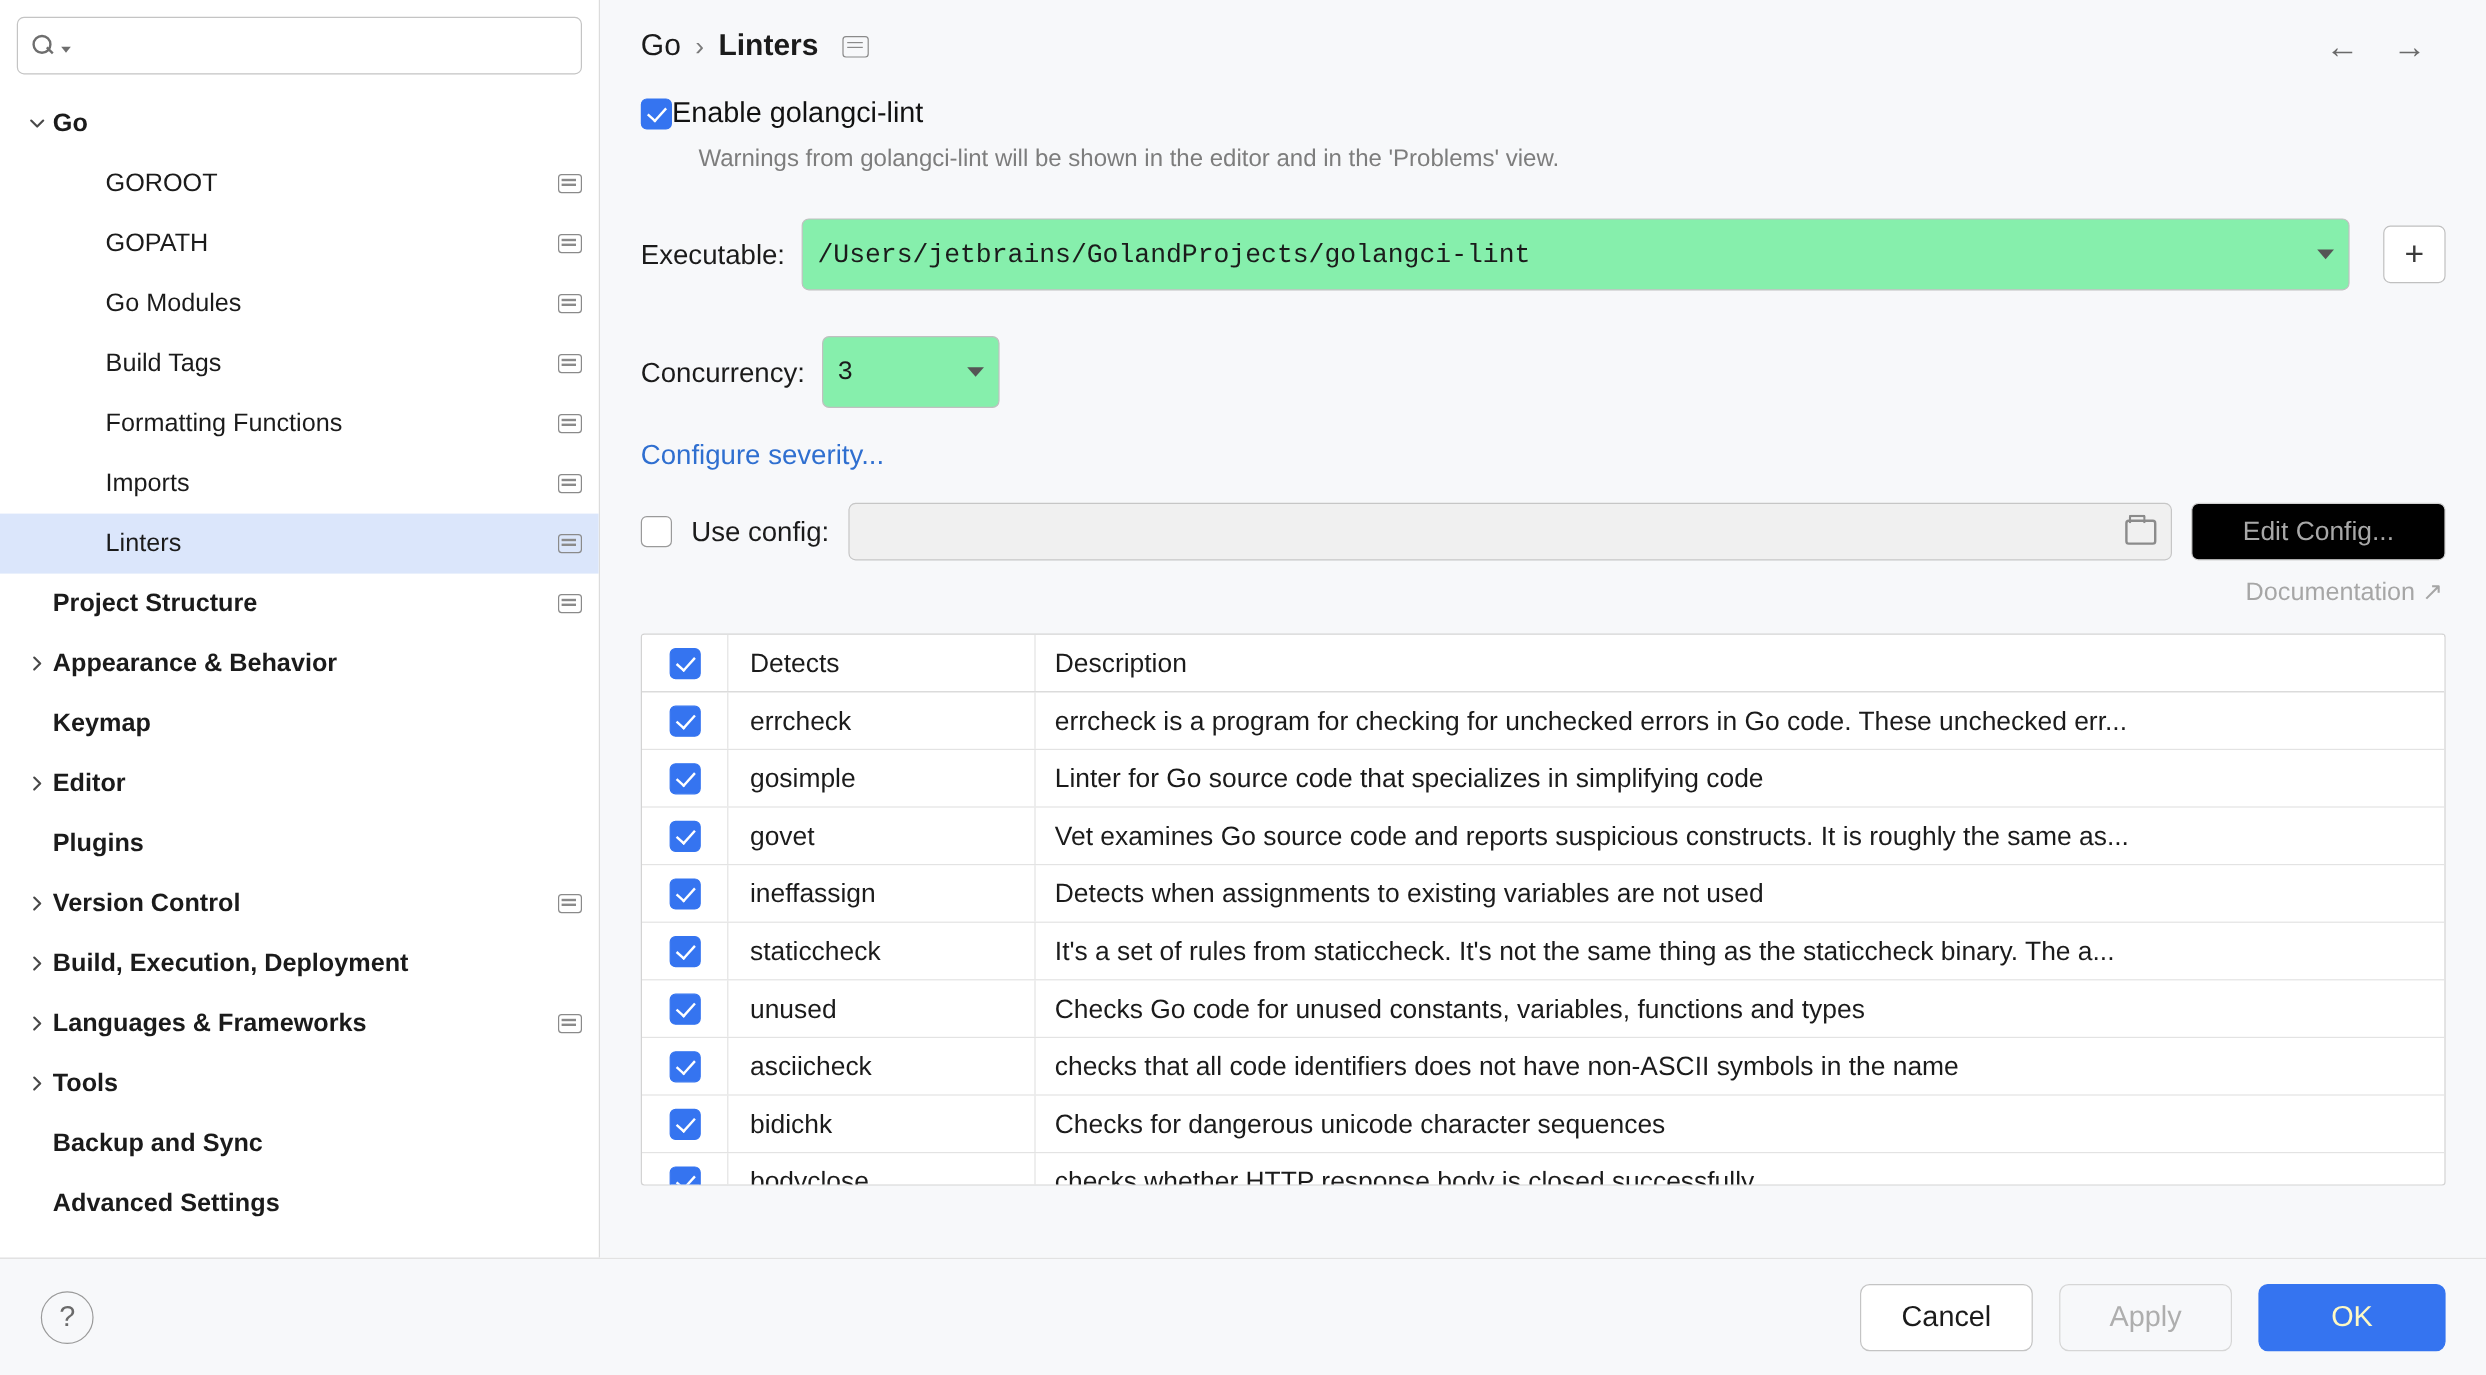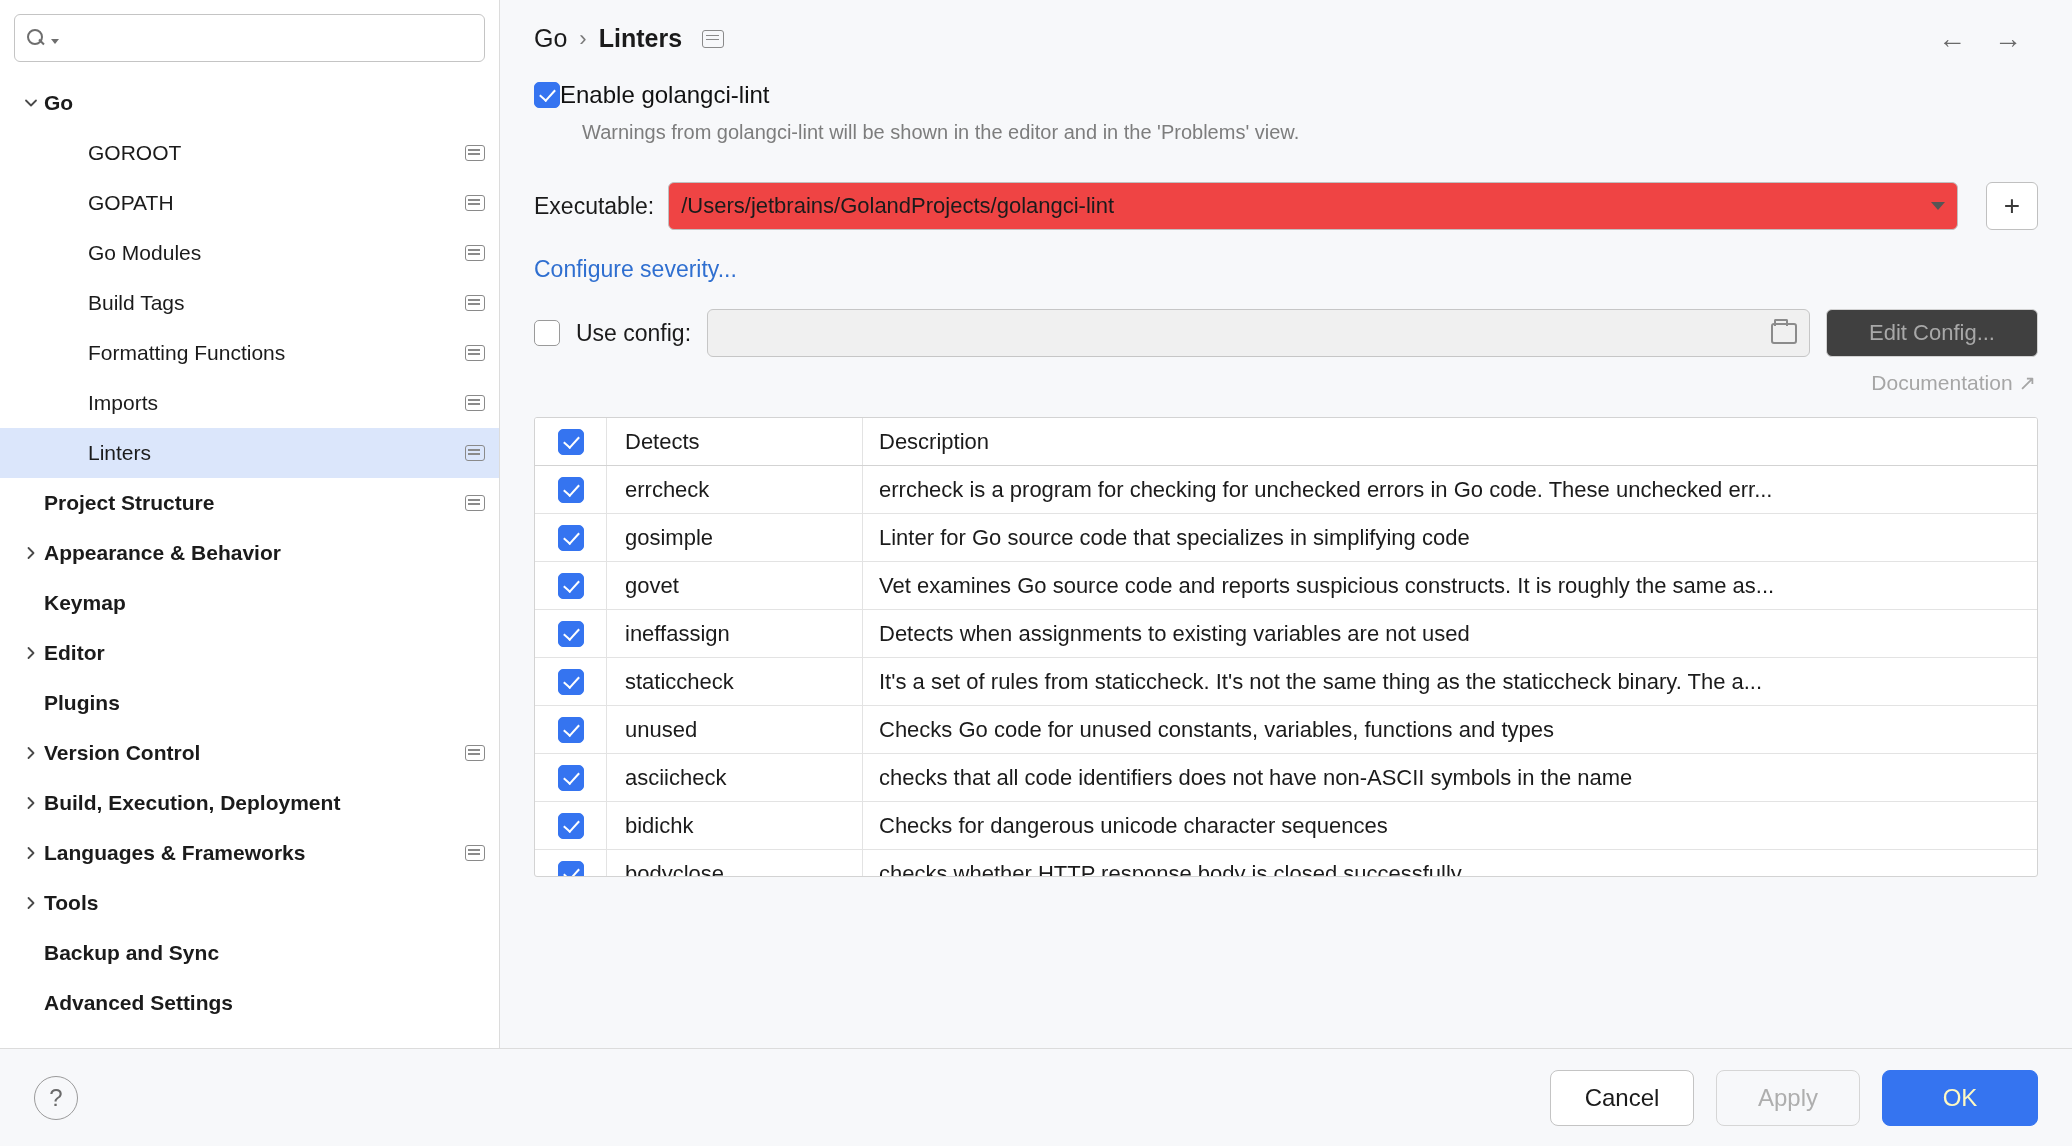--- a/index.html
+++ b/index.html
@@ -212,29 +212,30 @@
     font-size: 20px;
     color: #7d7d7d;
   }
 
   .field-row { margin-top: 38px; gap: 14px; }
   .field-label {
     font-size: 23px;
     color: #1b1b1b;
   }
   .combo {
-    height: 48px;
+    height: 60px;
     border: 1px solid #c0c0c0;
     border-radius: 6px;
-    background: #ef4444;
+    background: #86efac;
     display: flex;
     align-items: center;
     padding: 0 12px;
     font-size: 22px;
     color: #1b1b1b;
+    font-family: Liberation Mono, monospace;
   }
   .combo .val { flex: 1 1 auto; overflow: hidden; white-space: nowrap; text-overflow: ellipsis; }
   .chev {
     width: 0; height: 0;
     border-left: 7px solid transparent;
     border-right: 7px solid transparent;
     border-top: 8px solid #555;
     margin-left: 10px;
   }
   .exec-combo { flex: 1 1 auto; min-width: 0; }
@@ -284,21 +285,21 @@
     top: -6px; left: 1px;
     width: 10px; height: 5px;
     border: 2px solid #8b8b8b;
     border-bottom: none;
     border-radius: 2px 2px 0 0;
   }
   .edit-config-btn {
     width: 212px; height: 48px;
     border: 1px solid #d2d2d2;
     border-radius: 6px;
-    background: #404040;
+    background: #000000;
     color: #a8a8a8;
     font-size: 22px;
     display: flex;
     align-items: center;
     justify-content: center;
   }
   .doc-row {
     display: flex;
     justify-content: flex-end;
     margin-top: 14px;
@@ -558,20 +559,27 @@
 
         <div class="row field-row">
           <span class="field-label">Executable:</span>
           <span class="combo exec-combo">
             <span class="val">/Users/jetbrains/GolandProjects/golangci-lint</span>
             <span class="chev"></span>
           </span>
           <span class="plus-btn">+</span>
         </div>
 
+        <div class="row field-row">
+          <span class="field-label">Concurrency:</span>
+          <span class="combo conc-combo">
+            <span class="val">3</span>
+            <span class="chev"></span>
+          </span>
+        </div>
 
         <div class="link">Configure severity...</div>
 
         <div class="row config-row">
           <span class="chk"></span>
           <span class="field-label">Use config:</span>
           <span class="config-input">
             <span></span>
             <span class="folder-icon"></span>
           </span>

